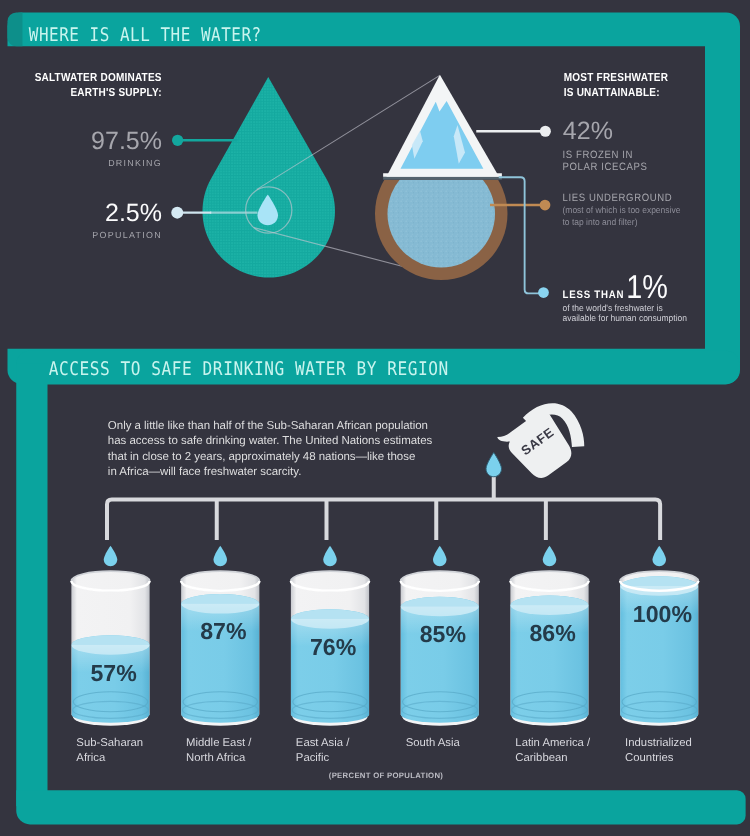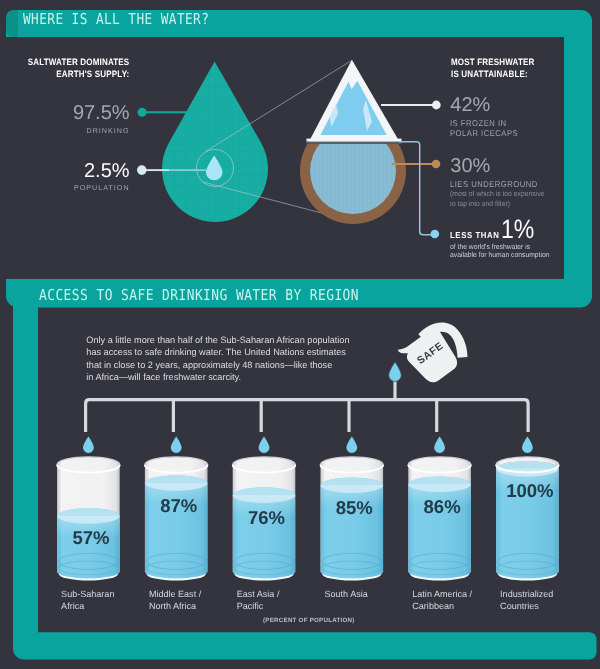--- a/index.html
+++ b/index.html
@@ -4,21 +4,21 @@
 <style>
   html,body{margin:0;padding:0;}
   *{-webkit-font-smoothing:antialiased;}
   body{width:600px;height:669px;background:#34343f;font-family:"Liberation Sans",sans-serif;overflow:hidden;position:relative;-webkit-font-smoothing:antialiased;text-rendering:geometricPrecision;}
   .stage{position:absolute;inset:0;opacity:0.9999;}
 
   
   .p1-frame{position:absolute;left:6px;top:10px;width:585.5px;height:296.5px;
     border-radius:11px;background:#0aa49e;}
   .p1-inner{position:absolute;left:0px;top:37px;width:564px;height:242px;background:#34343f;}
-  .p1-pill{position:absolute;left:6px;top:10px;height:27px;display:flex;align-items:flex-start;}
+  .p1-pill{position:absolute;left:6px;top:10px;height:27px;display:flex;align-items:flex-end;}
   .pill-cap{position:absolute;left:0;top:0;width:12px;height:27px;border-radius:7px 0 0 7px;background:#0d8f8a;}
   .p1-title{position:relative;margin-left:17.3px;color:#c8f4ee;font-size:15px;font-weight:400;
     letter-spacing:0.5px;font-family:"DejaVu Sans Mono",monospace;white-space:nowrap;
     transform:scaleX(0.85);transform-origin:left center;}
 
   
   .p1-lh{position:absolute;left:0;top:57.4px;width:129.4px;text-align:right;
     color:#ffffff;font-size:9.3px;font-weight:700;letter-spacing:.2px;line-height:11.9px;
     transform:scaleX(0.862);transform-origin:right center;}
   .p1-stat{position:absolute;width:129.6px;text-align:right;}
@@ -94,21 +94,20 @@
     <div>IS UNATTAINABLE:</div>
   </div>
 
   <div class="p1-rstat r1">
     <div class="big gray">42%</div>
     <div class="cap gray">IS FROZEN IN</div>
     <div class="cap gray">POLAR ICECAPS</div>
   </div>
 
   <div class="p1-rstat r2">
-    <div class="big gray">30%</div>
     <div class="cap gray">LIES UNDERGROUND</div>
     <div class="note">(most of which is too expensive</div>
     <div class="note">to tap into and filter)</div>
   </div>
 
   <div class="p1-last">
     <div class="lastrow">
       <span class="lessthan">LESS THAN</span>
       <span class="onepct">1%</span>
     </div>
@@ -184,21 +183,21 @@
   </svg>
 
   <svg class="p2-frame" width="600" height="669" viewBox="0 0 600 669">
     <path d="M13 291.5 A11 11 0 0 1 24 280.5 L580.5 280.5 A11 11 0 0 1 591.5 291.5 L591.5 296.5 A11 11 0 0 1 580.5 307.5 L24 307.5 A11 11 0 0 1 13 296.5 Z" fill="#0aa49e"></path>
     <path d="M13 291 L38 291 L38 645 L13 645 Z" fill="#0aa49e"></path>
     <path d="M13 632.2 L589.5 632.2 A7 7 0 0 1 596.5 639.2 L596.5 652.5 A7 7 0 0 1 589.5 659.5 L24 659.5 A11 11 0 0 1 13 648.5 Z" fill="#0aa49e"></path>
   </svg>
   <div class="p2-title">ACCESS TO SAFE DRINKING WATER BY REGION</div>
 
   <div class="p2-para">
-    <div>Only a little more than half of the Sub-Saharan African population</div>
+    <div>Only a little like than half of the Sub-Saharan African population</div>
     <div>has access to safe drinking water. The United Nations estimates</div>
     <div>that in close to 2 years, approximately 48 nations—like those</div>
     <div>in Africa—will face freshwater scarcity.</div>
   </div>
 
   <svg class="p2-svg" width="600" height="390" viewBox="0 0 600 390">
     <defs>
       <linearGradient id="gglass" x1="0" y1="0" x2="1" y2="0">
         <stop offset="0" stop-color="#c9cbd0"></stop>
         <stop offset="0.07" stop-color="#f3f3f4"></stop>

